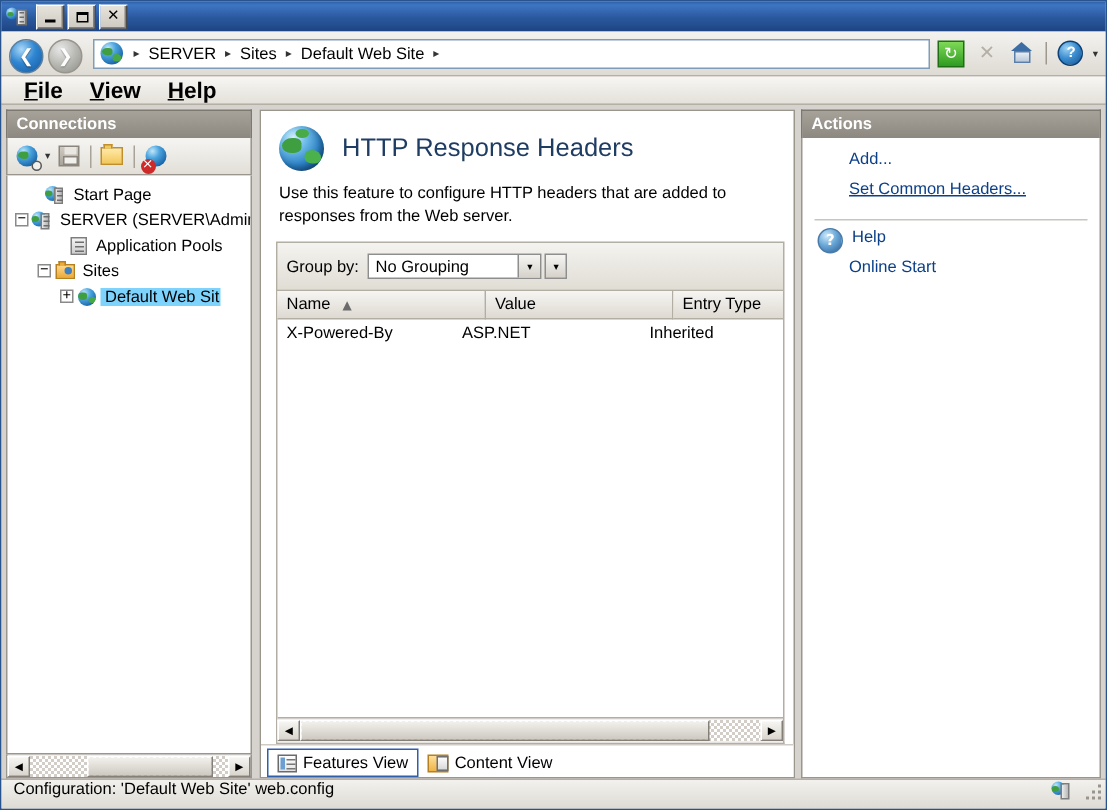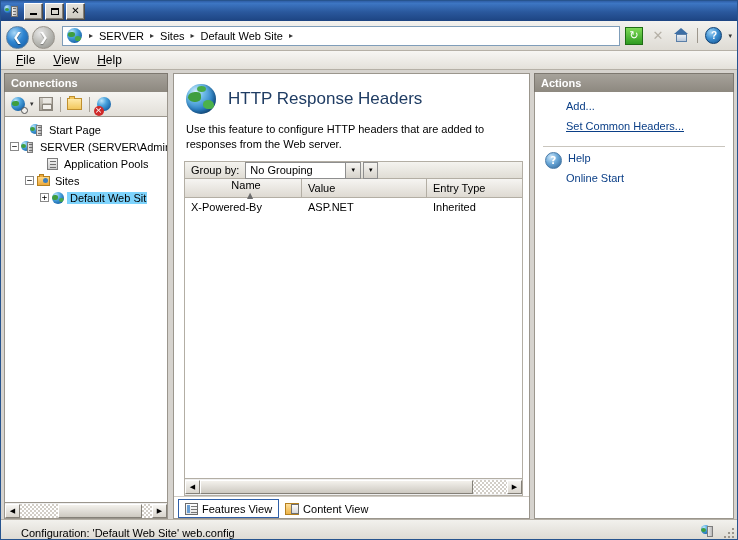--- a/index.html
+++ b/index.html
@@ -140,21 +140,21 @@
   
   .menubar {
     height: 19px;
     background: linear-gradient(to bottom,#f7f6f3,#e4e1da);
     border-bottom: 1px solid #b5b0a6;
     display: flex; align-items: center;
     padding-left: 6px;
     box-sizing: border-box;
     flex: 0 0 auto;
   }
-  .menuitem { font-size: 12px; color: #000; padding: 2px 9px; cursor: default; }
+  .menuitem { font-size: 15px; color: #000; padding: 2px 9px; cursor: default; font-weight: bold; }
   .menuitem u { text-decoration: underline; }
 
   
   .body {
     flex: 1 1 auto;
     display: flex;
     background: #d6d3ce;
     min-height: 0;
     padding: 3px 3px 0 3px;
     box-sizing: border-box;
@@ -313,21 +313,21 @@
     position: relative; overflow: hidden;
     box-shadow: inset -2px -2px 4px rgba(0,0,0,.3);
   }
   .page-globe .ld1{position:absolute;left:2px;top:8px;width:13px;height:10px;background:#3f9e3f;border-radius:60% 40% 45% 55%;}
   .page-globe .ld2{position:absolute;right:2px;top:16px;width:11px;height:9px;background:#4bb14b;border-radius:50% 60% 40% 50%;}
   .page-globe .ld3{position:absolute;left:11px;top:2px;width:9px;height:6px;background:#48ab48;border-radius:50%;}
   .page-title { font-size: 17px; color: #1f3c63; font-weight: normal; }
   .page-desc { font-size: 11px; color: #000; line-height: 15px; padding: 2px 0 9px 2px; max-width: 330px; }
 
   .groupbar {
-    height: 18px;
+    height: 33px;
     background: linear-gradient(to bottom,#f4f3ef,#e0ddd5);
     border: 1px solid #b3aea4;
     display: flex; align-items: center;
     padding: 0 6px;
     box-sizing: border-box;
     flex: 0 0 auto;
   }
   .groupbar .lbl { font-size: 11px; color: #000; margin-right: 6px; }
   .combo {
     width: 116px; height: 17px;
@@ -446,22 +446,22 @@
     display:flex; align-items:center; justify-content:center; line-height:1;
     font-family:"DejaVu Sans", sans-serif;
   }
   .indent-24 { padding-left: 31px; }
 
   
   .statusbar {
     height: 20px; flex: 0 0 auto;
     background: linear-gradient(to bottom,#f2f1ed,#dedbd4);
     border-top: 1px solid #b5b0a6;
-    display: flex; align-items: flex-end;
-    padding: 0 2px 0 20px;
+    display: flex; align-items: flex-start;
+    padding: 0 2px 0 8px;
     box-sizing: border-box;
   }
   .status-text { font-size: 11px; color: #000; flex: 1 1 auto; }
   .status-ic { width: 16px; height: 15px; position: relative; margin-right: 4px; }
   .status-ic .sglobe {
     position:absolute; left:0; top:1px; width:9px;height:9px;border-radius:50%;
     background: radial-gradient(circle at 33% 27%, #bfe6fb 0%, #4aa3dd 40%, #1763a8 85%);
     overflow:hidden;
   }
   .status-ic .sglobe::after{content:"";position:absolute;left:0;top:3px;width:5px;height:4px;background:#3f9e3f;border-radius:50%;}
@@ -646,21 +646,21 @@
             <span class="val">No Grouping</span>
             <span class="drop">▾</span>
           </div>
           <div class="combo-ext">
             <span>▾</span>
           </div>
         </div>
 
         <div class="listview">
           <div class="lv-head">
-            <div class="lv-th" style="width:117px;flex-direction:column;">
+            <div class="lv-th" style="width:139px;">
               <span>Name</span>
               <span class="sortarrow">▲</span>
             </div>
             <div class="lv-th" style="width:125px;">
               <span>Value</span>
             </div>
             <div class="lv-th" style="flex:1 1 auto;border-right:none;">
               <span>Entry Type</span>
             </div>
           </div>

